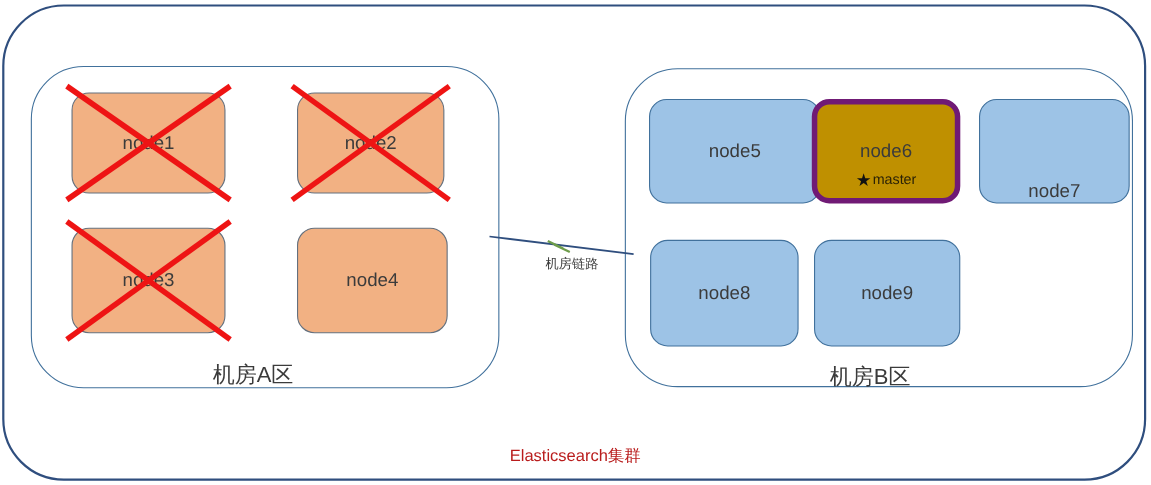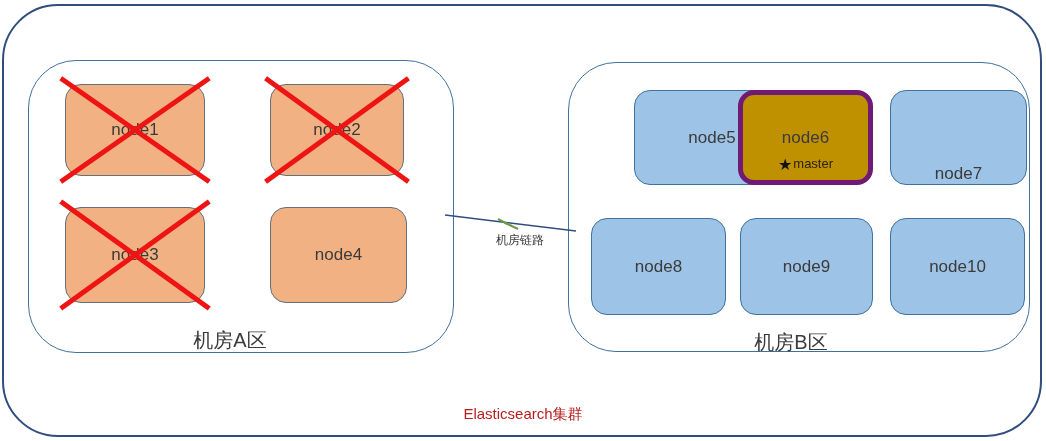--- a/index.html
+++ b/index.html
@@ -125,21 +125,21 @@
     <svg class="cross-svg" viewBox="0 0 100 100" preserveAspectRatio="none">
       <line x1="3" y1="3" x2="97" y2="97" stroke="#ee1414" stroke-width="5" vector-effect="non-scaling-stroke"></line>
       <line x1="97" y1="3" x2="3" y2="97" stroke="#ee1414" stroke-width="5" vector-effect="non-scaling-stroke"></line>
     </svg>
   </div>
 
   <div class="node orange" style="left:270px; top:207px; width:137px; height:96px;">
     <span>node4</span>
   </div>
 
-  <div class="node blue" style="left:590px; top:90px; width:156px; height:95px;margin-left:44px;">
+  <div class="node blue" style="left:590px; top:90px; width:156px; height:95px;">
     <span>node5</span>
   </div>
 
   <div class="node gold" style="left:738px; top:90px; width:135px; height:95px;">
     <span>node6</span>
     <div class="master-badge">
       <span class="star">★</span><span>master</span>
     </div>
   </div>
 
@@ -148,23 +148,20 @@
   </div>
 
   <div class="node blue" style="left:591px; top:218px; width:135px; height:97px;">
     <span>node8</span>
   </div>
 
   <div class="node blue" style="left:740px; top:218px; width:133px; height:97px;">
     <span>node9</span>
   </div>
 
-  <div class="node blue" style="left:890px; top:218px; width:135px; height:97px;">
-    <span>node10</span>
-  </div>
 
   <svg class="link-overlay" viewBox="0 0 1046 441">
     <line x1="445" y1="215" x2="576" y2="231" stroke="#2f4e7e" stroke-width="1.6"></line>
     <polyline points="498,219 512,226 504,222.5 518,229" fill="none" stroke="#6e9c4a" stroke-width="2"></polyline>
   </svg>
 
   <div class="zone-label zone-label-a">机房A区</div>
   <div class="zone-label zone-label-b">机房B区</div>
   <div class="link-label">机房链路</div>
   <div class="cluster-title">Elasticsearch集群</div>

